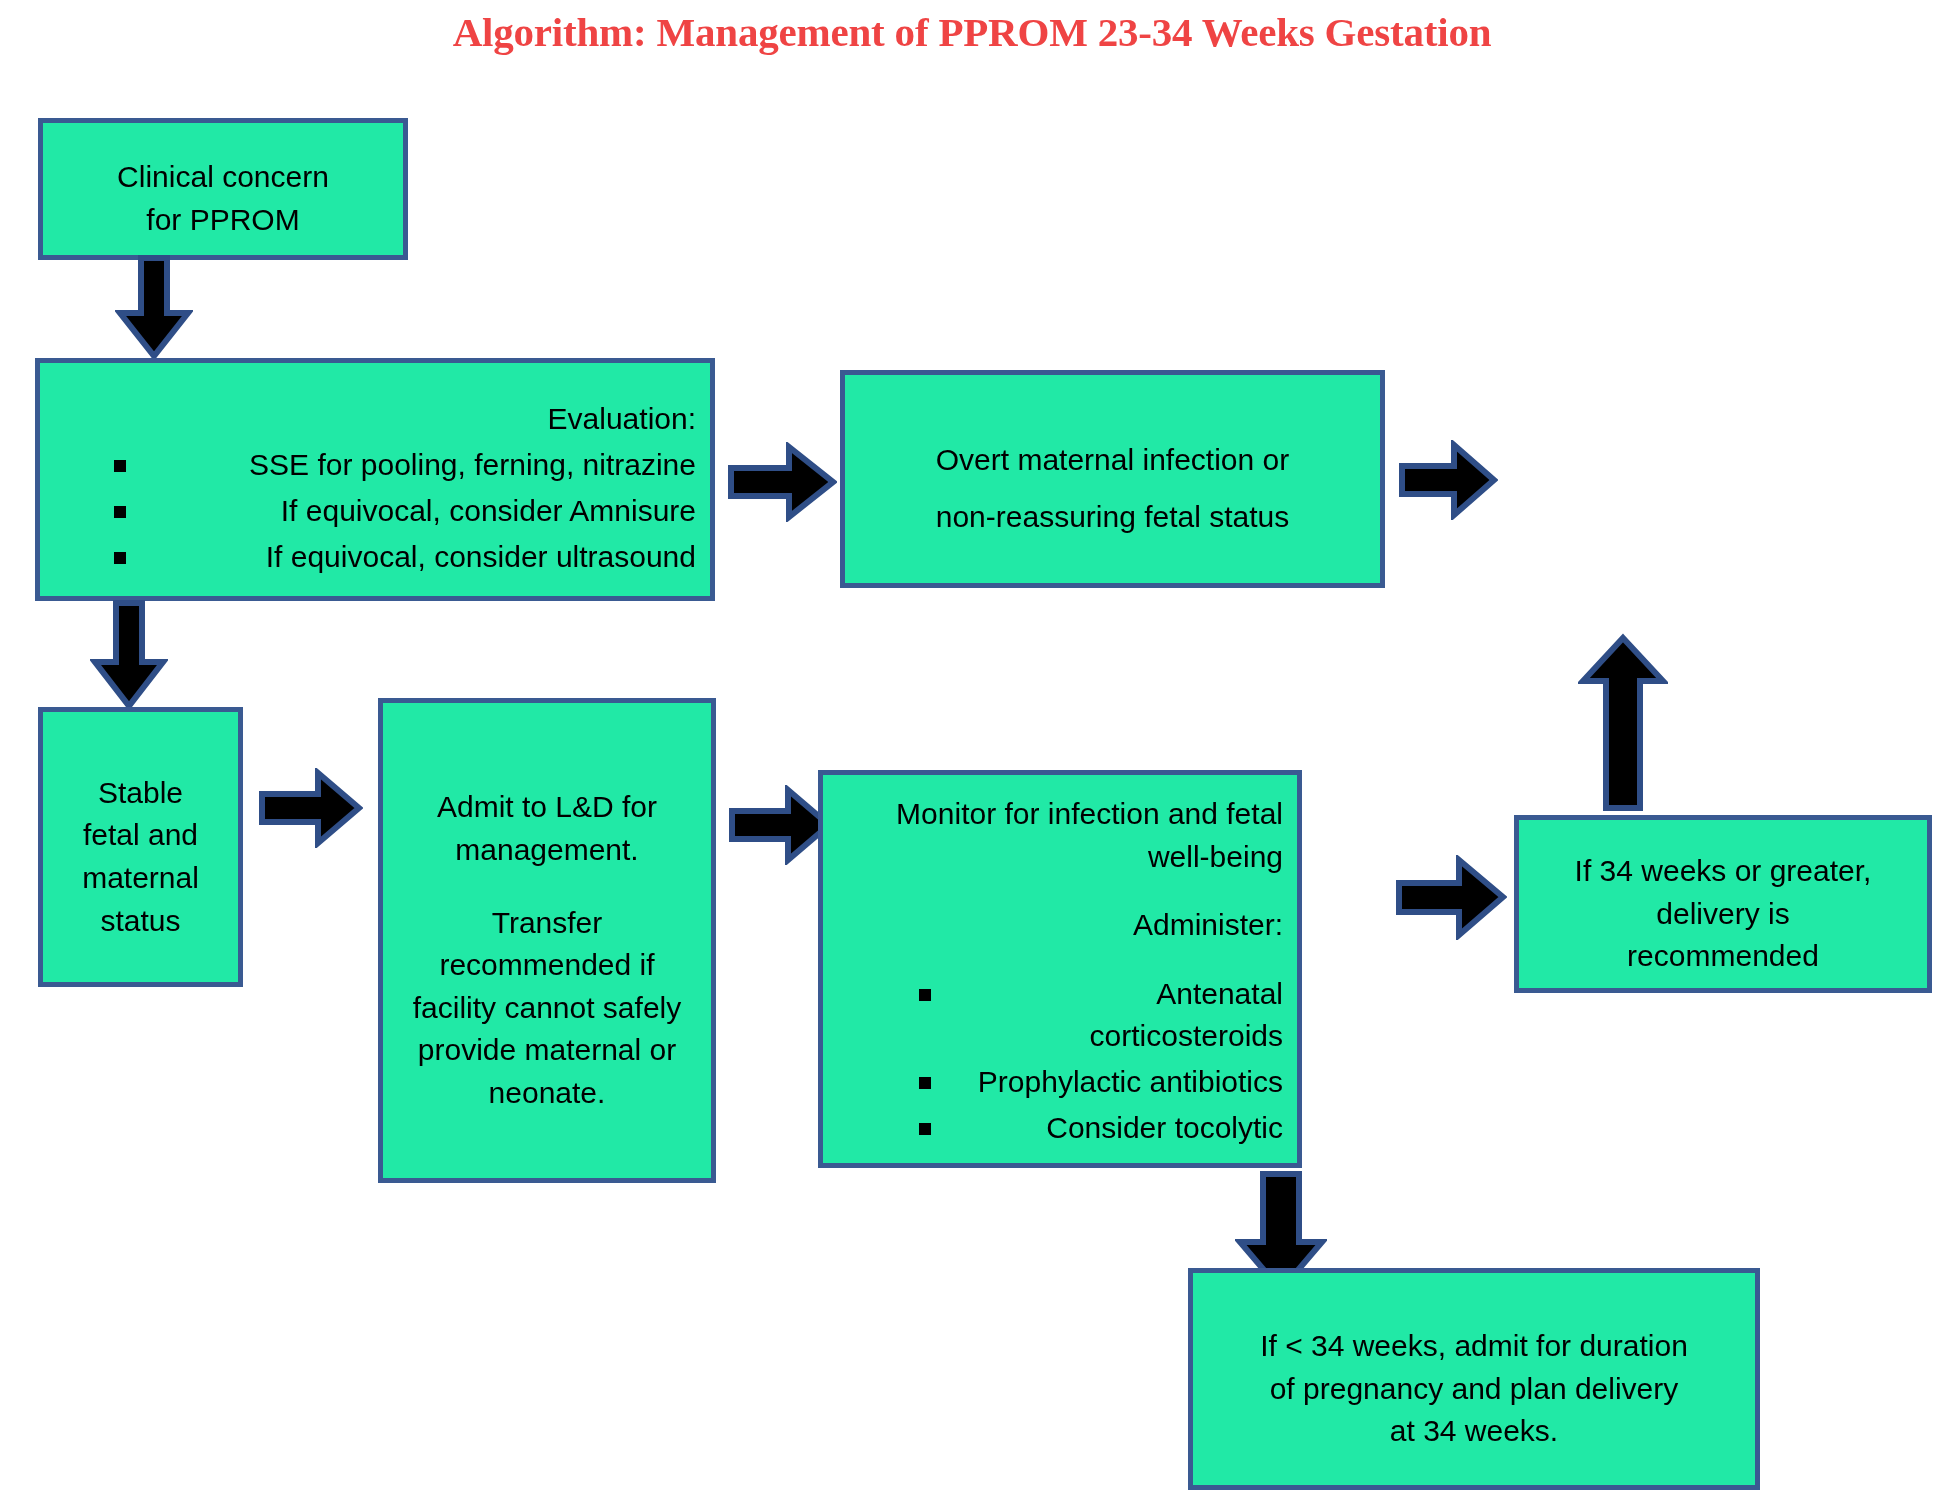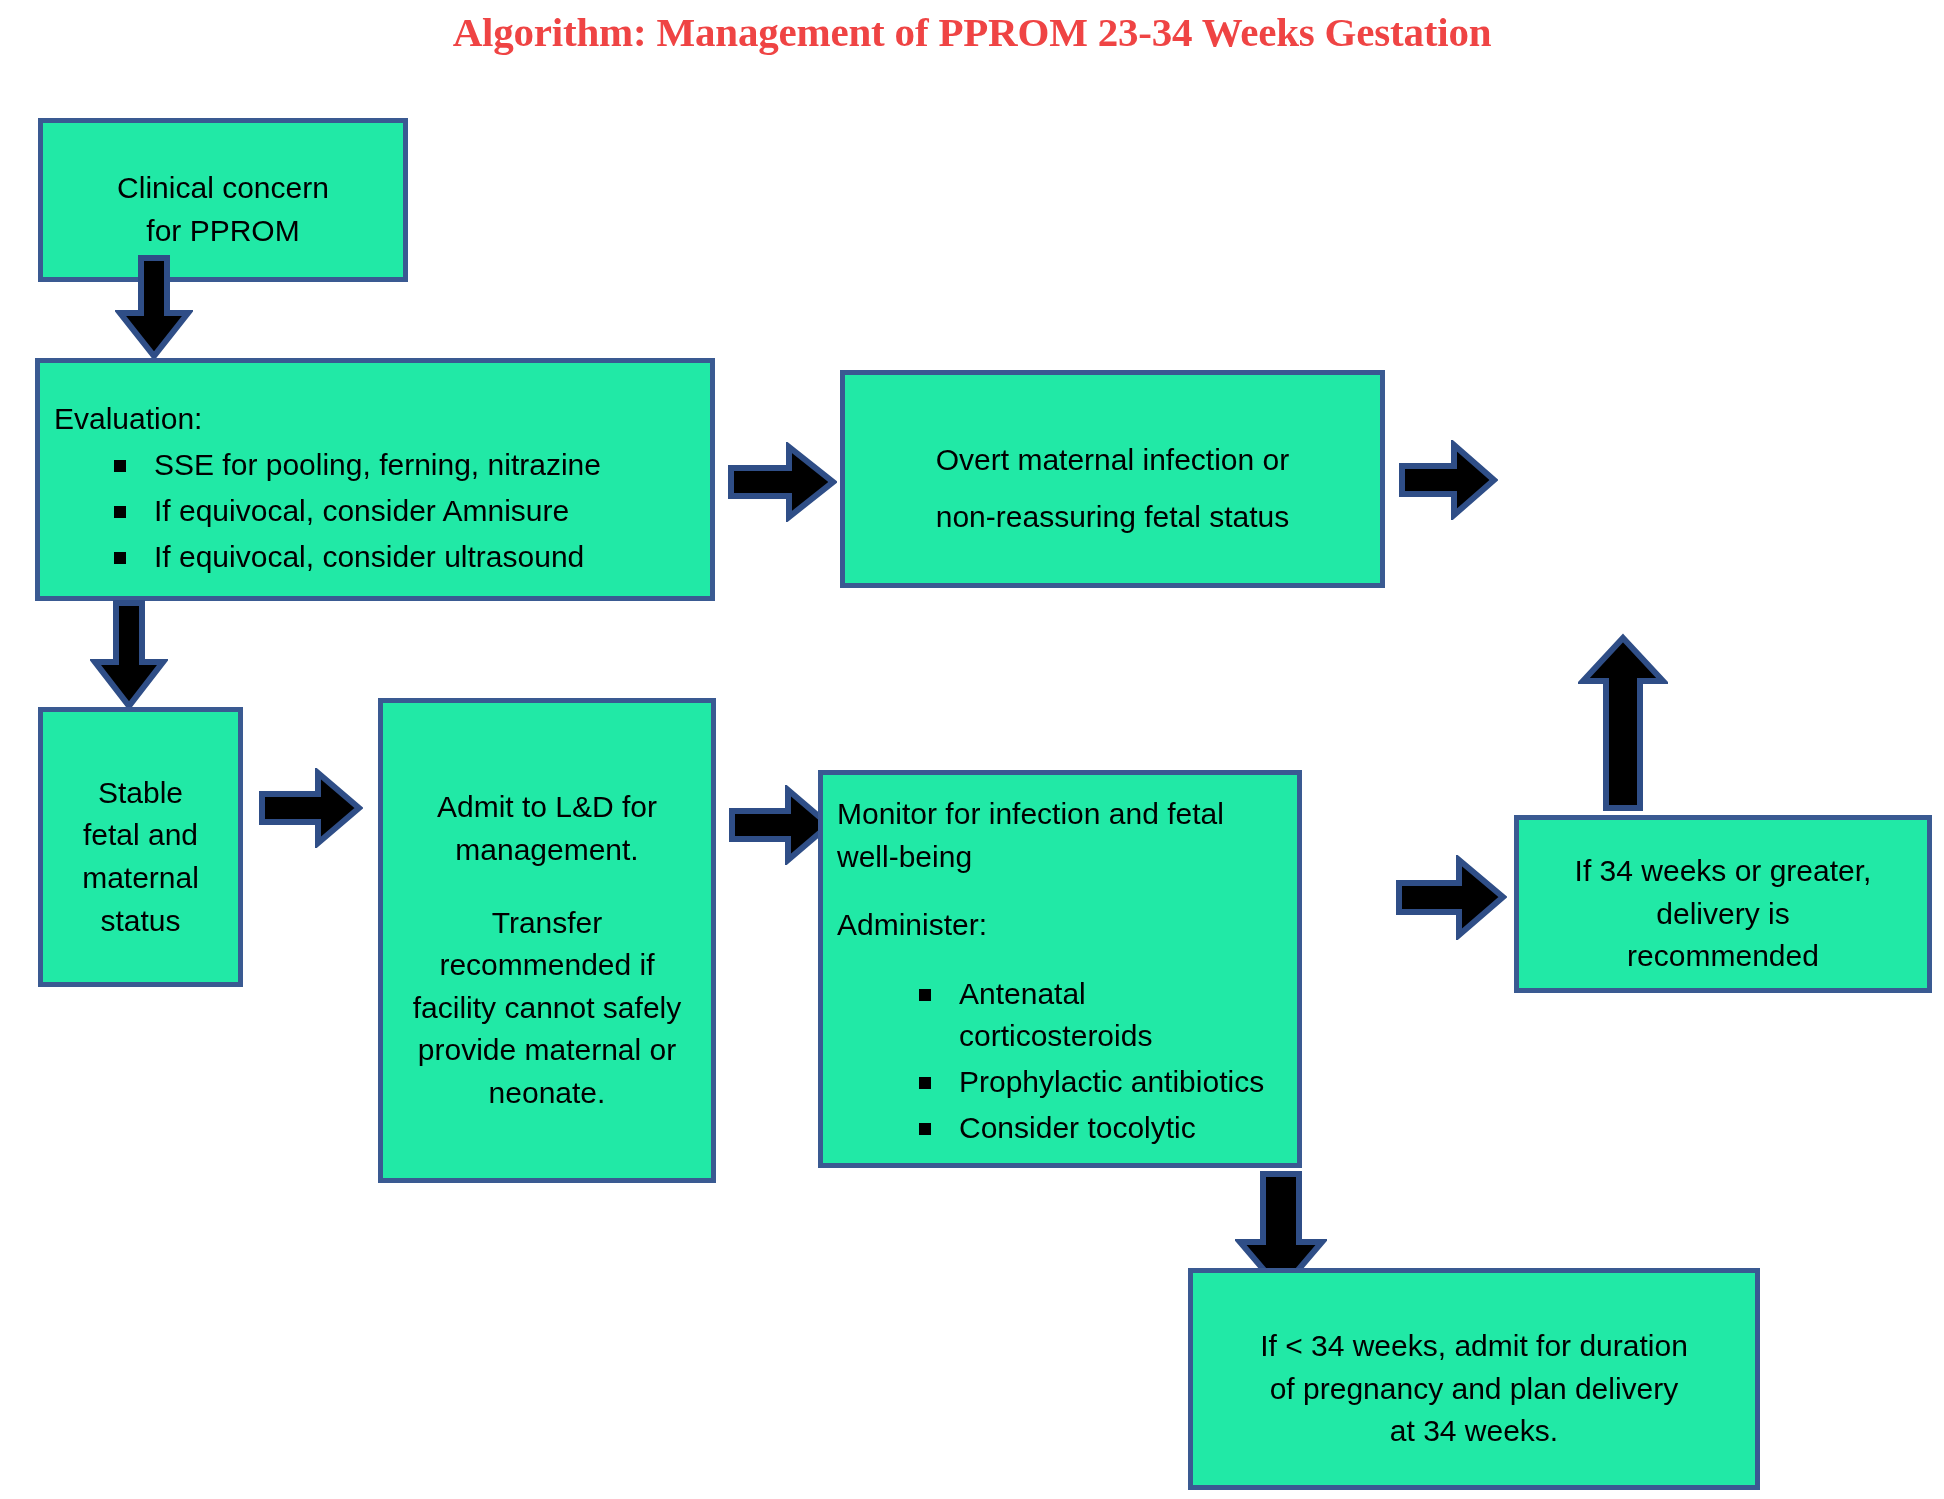--- a/index.html
+++ b/index.html
@@ -36,21 +36,21 @@
     border: 5px solid #3A5A92;
     box-sizing: border-box;
     color: #000000;
     font-size: 30px;
     line-height: 1.42;
   }
   .node .ctr {
     text-align: center;
   }
   .node .lft {
-    text-align: left;
+    text-align: right;
   }
   .vcenter {
     display: flex;
     flex-direction: column;
     justify-content: center;
     height: 100%;
   }
   .pad {
     padding: 10px 14px;
   }
@@ -95,21 +95,21 @@
     stroke-linejoin: miter;
   }
 </style>
 </head>
 <body>
 
 <div id="canvas">
 
   <div id="chart-title">Algorithm: Management of PPROM 23-34 Weeks Gestation</div>
 
-  <div class="node" style="left:38px; top:118px; width:370px; height:164px;">
+  <div class="node" style="left:38px; top:118px; width:370px; height:142px;">
     <div class="vcenter pad ctr">
       <div>Clinical concern</div>
       <div>for PPROM</div>
     </div>
   </div>
 
   <div class="arrow" style="left:115px; top:255px; width:78px; height:105px;">
     <svg viewBox="0 0 78 105" preserveAspectRatio="none">
       <polygon points="26,3 52,3 52,58 73,58 39,101 5,58 26,58"></polygon>
     </svg>

